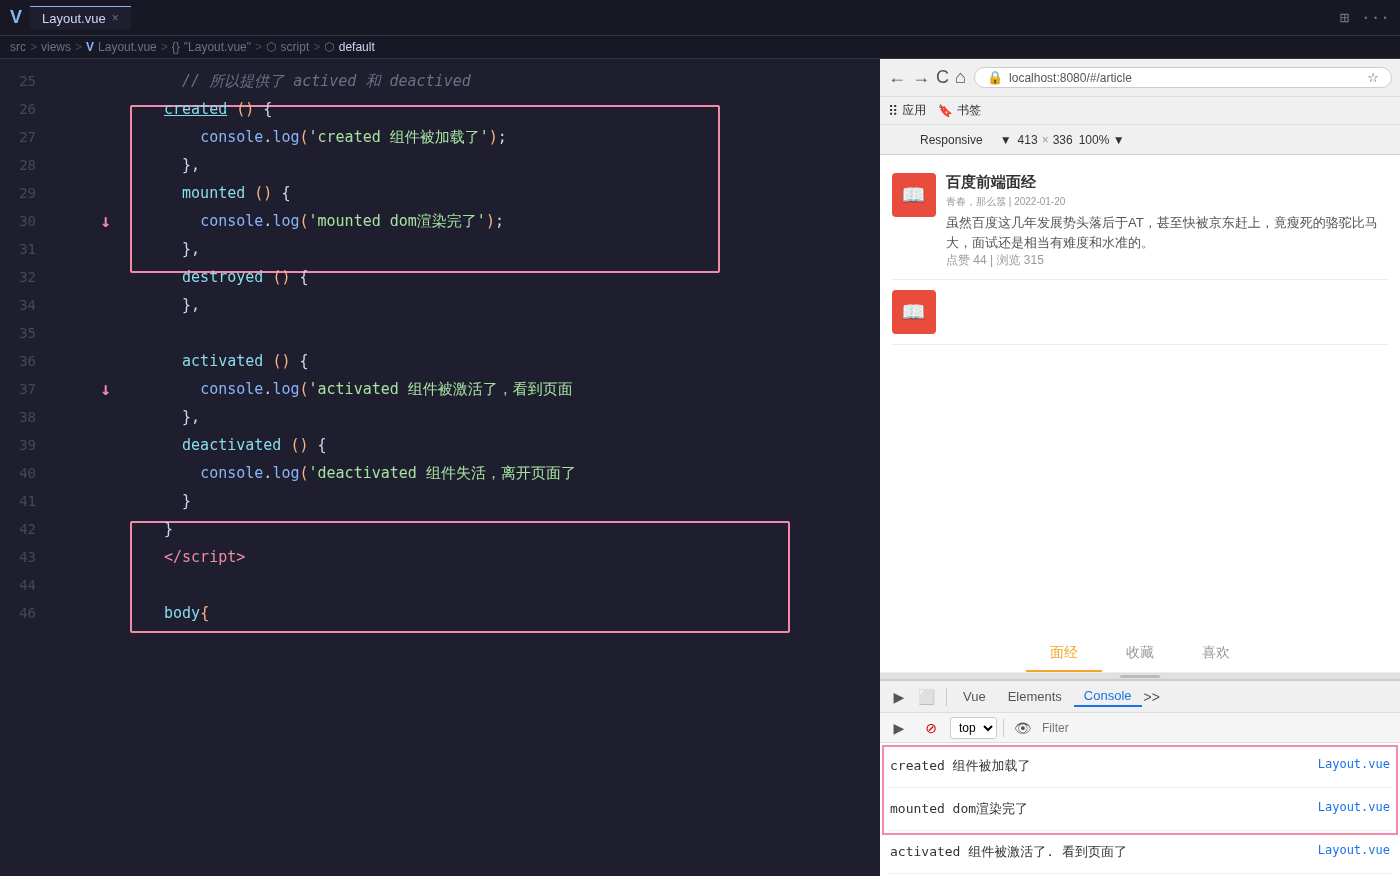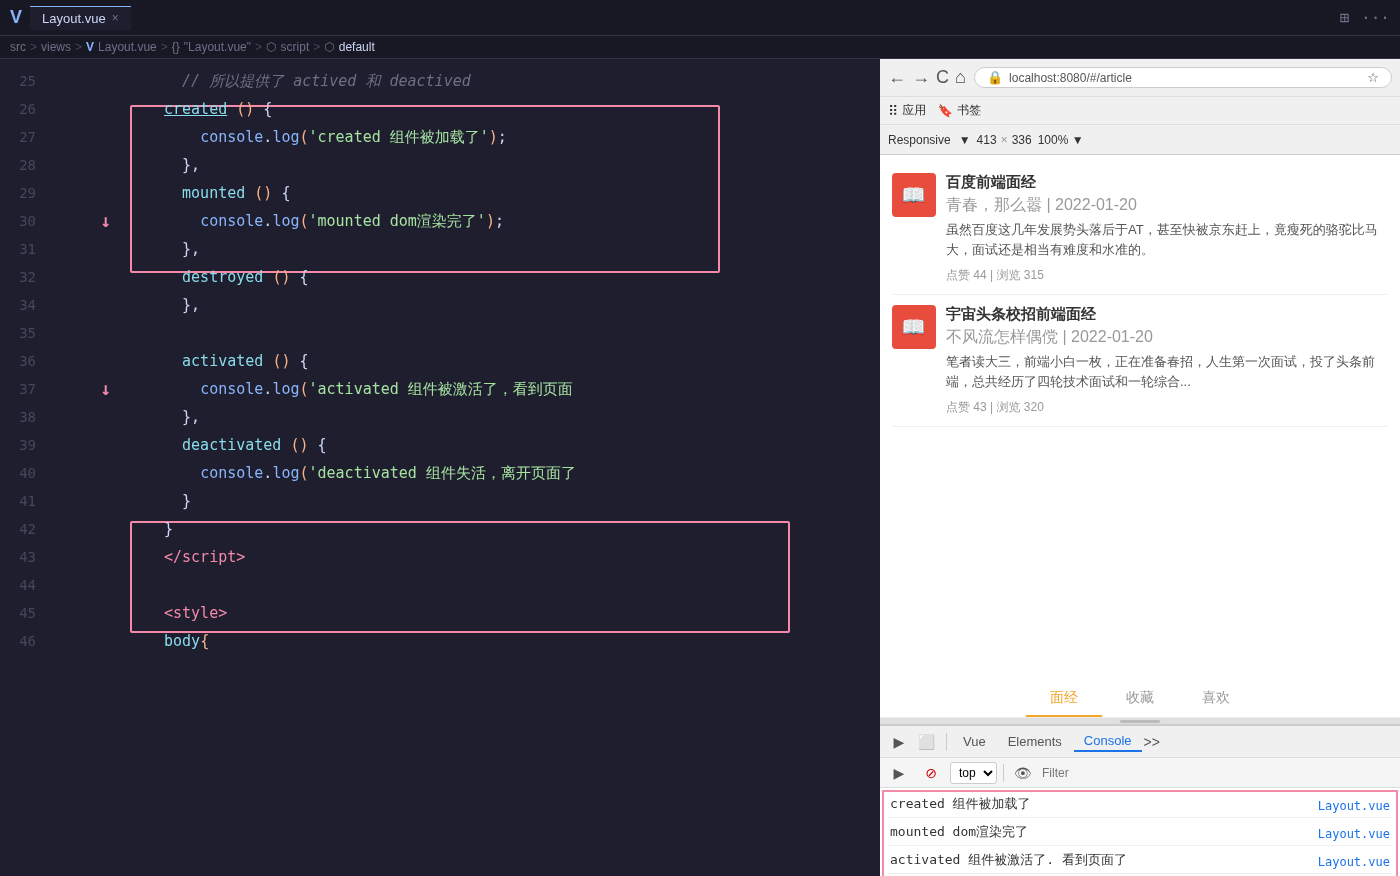--- a/index.html
+++ b/index.html
@@ -52,52 +52,52 @@
     .address-bar { flex: 1; background: white; border: 1px solid #ccc; border-radius: 12px; padding: 2px 12px; font-size: 13px; color: #333; display: flex; align-items: center; gap: 6px; }
     .bookmark-icon { color: #555; margin-left: auto; }
 
     
     .bookmarks-bar { background: #f0f0f0; border-bottom: 1px solid #ddd; padding: 2px 8px; display: flex; align-items: center; gap: 12px; font-size: 12px; height: 28px; }
     .bookmark-item { display: flex; align-items: center; gap: 4px; color: #333; cursor: pointer; }
     .app-icon { font-size: 14px; }
 
     
     .devtools-bar { background: #f0f0f0; border-bottom: 1px solid #ccc; display: flex; align-items: center; padding: 2px 8px; height: 30px; gap: 6px; }
-    .responsive-select { font-size: 12px; color: #333; background: transparent; border: none; display: flex; align-items: center; gap: 8px; }
+    .responsive-select { font-size: 12px; color: #333; background: transparent; border: none; display: flex; align-items: center; gap: 17px; margin-left: 32px; }
     .dim-inputs { display: flex; align-items: center; gap: 4px; font-size: 12px; color: #333; }
     .dim-sep { color: #999; }
     .zoom-select { font-size: 12px; color: #333; }
 
     
     .article-list { flex: 1; overflow: hidden; background: white; padding: 8px 12px; }
     .article-item { display: flex; align-items: flex-start; gap: 10px; padding: 10px 0; border-bottom: 1px solid #eee; }
     .article-thumb { width: 44px; height: 44px; background: #e74c3c; border-radius: 4px; display: flex; align-items: center; justify-content: center; color: white; font-size: 20px; flex-shrink: 0; }
     .article-info { flex: 1; }
     .article-title { font-size: 15px; font-weight: bold; color: #333; margin-bottom: 3px; }
-    .article-meta { font-size: 16px; color: #999; margin-bottom: 4px; }
+    .article-meta { font-size: 10px; color: #999; margin-bottom: 4px; }
     .article-excerpt { font-size: 13px; color: #555; line-height: 1.5; }
-    .article-stats { font-size: 12px; color: #999; margin-top: 8px; }
+    .article-stats { font-size: 12px; color: #999; margin-top: 0; }
 
     
     .tabs-bar { display: flex; justify-content: center; gap: 0; background: white; border-bottom: 1px solid #eee; }
     .tab-item { padding: 8px 24px; font-size: 14px; color: #999; cursor: pointer; border-bottom: 2px solid transparent; }
     .tab-item.active { color: #f4a62a; border-bottom: 2px solid #f4a62a; }
 
     
     .devtools-panel { background: #f5f5f5; border-top: 2px solid #ccc; display: flex; flex-direction: column; }
     .devtools-toolbar { background: #f0f0f0; display: flex; align-items: center; gap: 2px; padding: 2px 6px; border-bottom: 1px solid #ddd; height: 32px; }
     .dt-icon { width: 26px; height: 26px; display: flex; align-items: center; justify-content: center; color: #555; font-size: 14px; cursor: pointer; border-radius: 3px; }
     .dt-tab { padding: 2px 10px; font-size: 13px; color: #555; cursor: pointer; }
     .dt-tab.active { color: #1a73e8; border-bottom: 2px solid #1a73e8; }
     .dt-sep { width: 1px; height: 18px; background: #ccc; margin: 0 4px; }
     .dt-more { color: #555; font-size: 14px; }
 
     
     .console-output { background: white; flex: 1; padding: 2px 8px; font-family: monospace; font-size: 13px; overflow: hidden; position: relative; }
-    .console-line { display: flex; align-items: flex-end; justify-content: space-between; padding: 4px 2px; border-bottom: 1px solid #f0f0f0; min-height: 28px; }
+    .console-line { display: flex; align-items: flex-start; justify-content: space-between; padding: 12px 2px; border-bottom: 1px solid #f0f0f0; min-height: 28px; }
     .console-text { color: #333; }
     .console-source { color: #1a73e8; cursor: pointer; font-size: 12px; }
     .console-red-box { border: 2px solid #f38ba8; position: absolute; pointer-events: none; }
 
     
     .devtools-drag { height: 6px; background: #e0e0e0; cursor: ns-resize; display: flex; align-items: center; justify-content: center; }
     .devtools-drag-handle { width: 40px; height: 3px; background: #bbb; border-radius: 2px; }
   </style>
 </head>
 <body>
@@ -254,25 +254,20 @@
         <div class="arrow-col"></div>
         <div class="line-content"><span class="tag">&lt;/script&gt;</span></div>
       </div>
 
       <div class="code-line">
         <div class="line-num">44</div>
         <div class="arrow-col"></div>
         <div class="line-content"></div>
       </div>
 
-      <div class="code-line">
-        <div class="line-num">45</div>
-        <div class="arrow-col"></div>
-        <div class="line-content"><span class="tag">&lt;style&gt;</span></div>
-      </div>
 
       <div class="code-line">
         <div class="line-num">46</div>
         <div class="arrow-col"></div>
         <div class="line-content"><span class="fn-name-plain">body</span><span class="bracket">{</span></div>
       </div>
 
     </div>
   </div>
 
@@ -326,26 +321,20 @@
         <div class="article-info">
           <div class="article-title">百度前端面经</div>
           <div class="article-meta">青春，那么嚣 | 2022-01-20</div>
           <div class="article-excerpt">虽然百度这几年发展势头落后于AT，甚至快被京东赶上，竟瘦死的骆驼比马大，面试还是相当有难度和水准的。</div>
           <div class="article-stats">点赞 44 | 浏览 315</div>
         </div>
       </div>
 
       <div class="article-item">
         <div class="article-thumb">📖</div>
-        <div class="article-info">
-          <div class="article-title">宇宙头条校招前端面经</div>
-          <div class="article-meta">不风流怎样偶傥 | 2022-01-20</div>
-          <div class="article-excerpt">笔者读大三，前端小白一枚，正在准备春招，人生第一次面试，投了头条前端，总共经历了四轮技术面试和一轮综合...</div>
-          <div class="article-stats">点赞 43 | 浏览 320</div>
-        </div>
       </div>
 
     </div>
 
     <div class="tabs-bar">
       <div class="tab-item active">面经</div>
       <div class="tab-item">收藏</div>
       <div class="tab-item">喜欢</div>
     </div>
 

